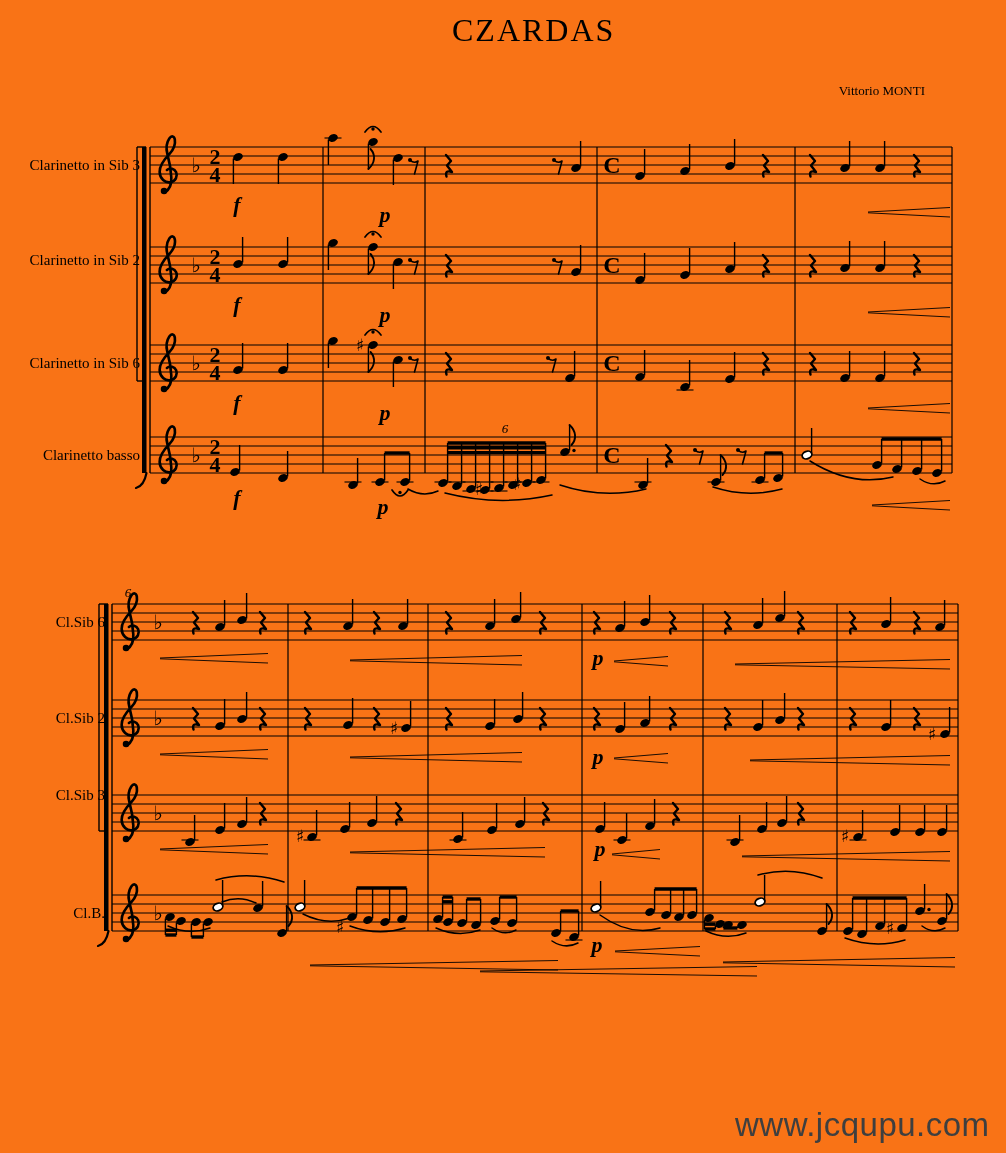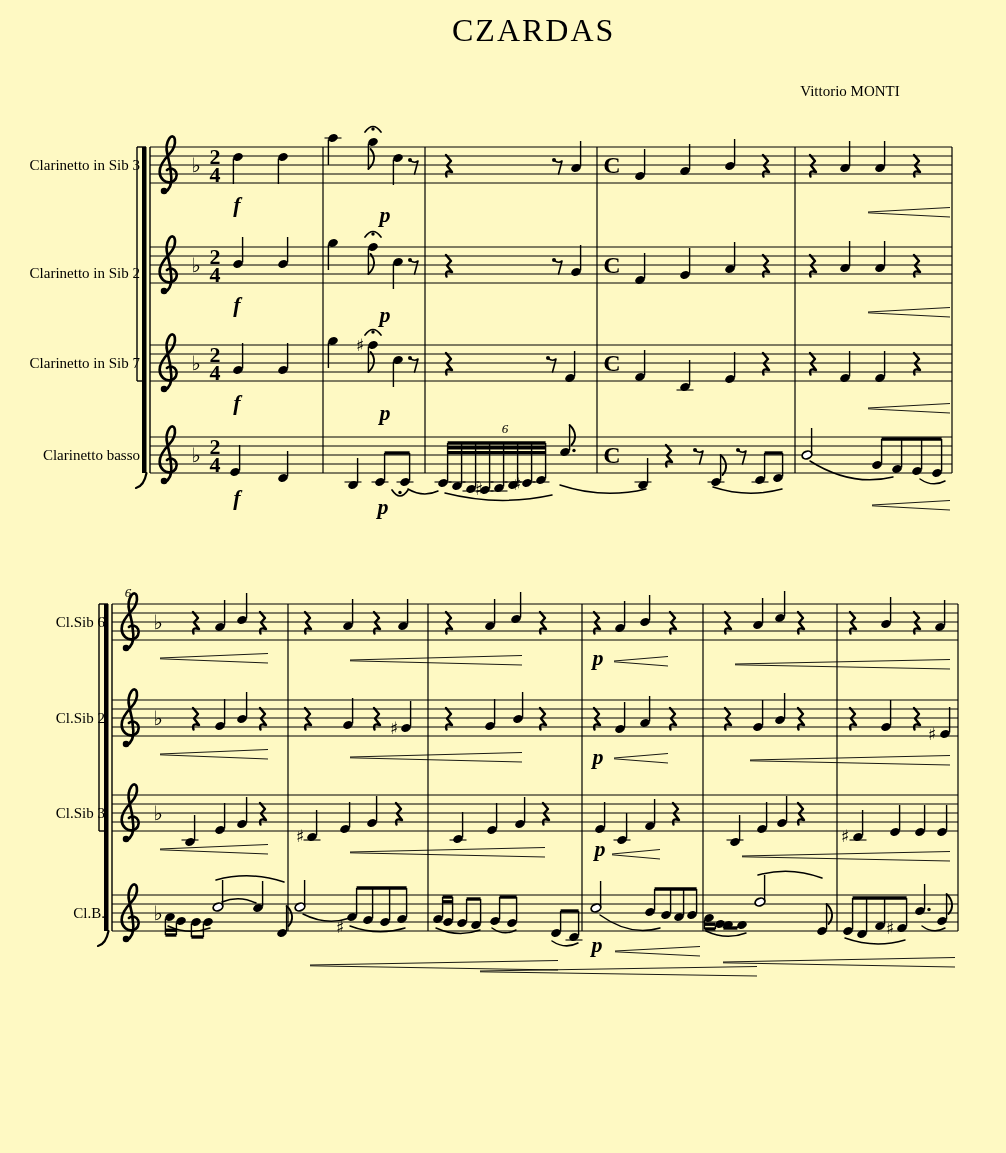--- a/index.html
+++ b/index.html
@@ -1,39 +1,39 @@
 <!DOCTYPE html>
 <html><head>
 <meta charset="utf-8">
 <style>
   html,body{margin:0;padding:0;background:#fff;}
-  .page{position:relative;width:1006px;height:1153px;background:#fef9c3;color:#000;
+  .page{position:relative;width:1006px;height:1153px;background:#f97316;color:#000;
         font-family:"Liberation Serif","DejaVu Serif",serif;overflow:hidden;}
   .title{position:absolute;left:452px;top:12px;font-size:32px;letter-spacing:2px;white-space:nowrap;}
-  .composer{position:absolute;left:775px;top:83px;width:150px;text-align:center;font-size:15px;white-space:nowrap;}
+  .composer{position:absolute;left:775px;top:83px;width:150px;text-align:right;font-size:13px;white-space:nowrap;}
   .ilabel{position:absolute;font-size:15px;height:18px;line-height:18px;text-align:right;white-space:nowrap;}
   #score{position:absolute;left:0;top:0;}
   .watermark{position:absolute;left:735px;top:1106px;font-size:33px;color:#3f3f3f;
              font-family:"Liberation Sans","DejaVu Sans",sans-serif;letter-spacing:.5px;white-space:nowrap;}
 </style>
 </head>
 <body>
 
 <div class="page">
   <div class="title">CZARDAS</div>
   <div class="composer">Vittorio MONTI</div>
 
   <div class="ilabel" style="top:156px;right:866px;">Clarinetto in Sib 3</div>
-  <div class="ilabel" style="top:264px;right:866px;">Clarinetto in Sib 2</div>
-  <div class="ilabel" style="top:354px;right:866px;">Clarinetto in Sib 7</div>
+  <div class="ilabel" style="top:251px;right:866px;">Clarinetto in Sib 2</div>
+  <div class="ilabel" style="top:354px;right:866px;">Clarinetto in Sib 6</div>
   <div class="ilabel" style="top:446px;right:866px;margin-left:44px;">Clarinetto basso</div>
 
   <div class="ilabel" style="top:613px;right:901px;">Cl.Sib 6</div>
   <div class="ilabel" style="top:709px;right:901px;">Cl.Sib 2</div>
-  <div class="ilabel" style="top:804px;right:901px;">Cl.Sib 3</div>
+  <div class="ilabel" style="top:786px;right:901px;">Cl.Sib 3</div>
   <div class="ilabel" style="top:904px;right:901px;">Cl.B.</div>
 
   <svg id="score" width="1006" height="1153" viewBox="0 0 1006 1153">
       <line x1="150" y1="147" x2="952" y2="147" stroke="#000000" stroke-width="1"></line>
       <line x1="150" y1="156" x2="952" y2="156" stroke="#000000" stroke-width="1"></line>
       <line x1="150" y1="165" x2="952" y2="165" stroke="#000000" stroke-width="1"></line>
       <line x1="150" y1="174" x2="952" y2="174" stroke="#000000" stroke-width="1"></line>
       <line x1="150" y1="183" x2="952" y2="183" stroke="#000000" stroke-width="1"></line>
       <line x1="150" y1="247" x2="952" y2="247" stroke="#000000" stroke-width="1"></line>
       <line x1="150" y1="256" x2="952" y2="256" stroke="#000000" stroke-width="1"></line>
@@ -600,13 +600,14 @@
       <ellipse cx="942" cy="921" rx="5" ry="3.7" transform="rotate(-22 942 921)" fill="#000000"></ellipse>
       <line x1="946.6" y1="919.5" x2="946.6" y2="894" stroke="#000000" stroke-width="1.4"></line>
       <path d="M 946.6 894 C 953 900 954 908 948.5 914" stroke="#000000" stroke-width="1.9" fill="none" stroke-linecap="round" stroke-linejoin="round"></path>
       <path d="M 922 926 Q 933.5 934.4375 945 928" stroke="#000000" stroke-width="1.5" fill="none" stroke-linecap="round" stroke-linejoin="round"></path>
       <line x1="310" y1="965" x2="558" y2="960.5" stroke="#000000" stroke-width="0.9"></line>
       <line x1="310" y1="965.8" x2="558" y2="970" stroke="#000000" stroke-width="0.9"></line>
       <line x1="480" y1="971" x2="757" y2="966.5" stroke="#000000" stroke-width="0.9"></line>
       <line x1="480" y1="971.8" x2="757" y2="976" stroke="#000000" stroke-width="0.9"></line>
     </svg>
 
+  <div class="watermark">www.jcqupu.com</div>
 </div>
 
 </body></html>

